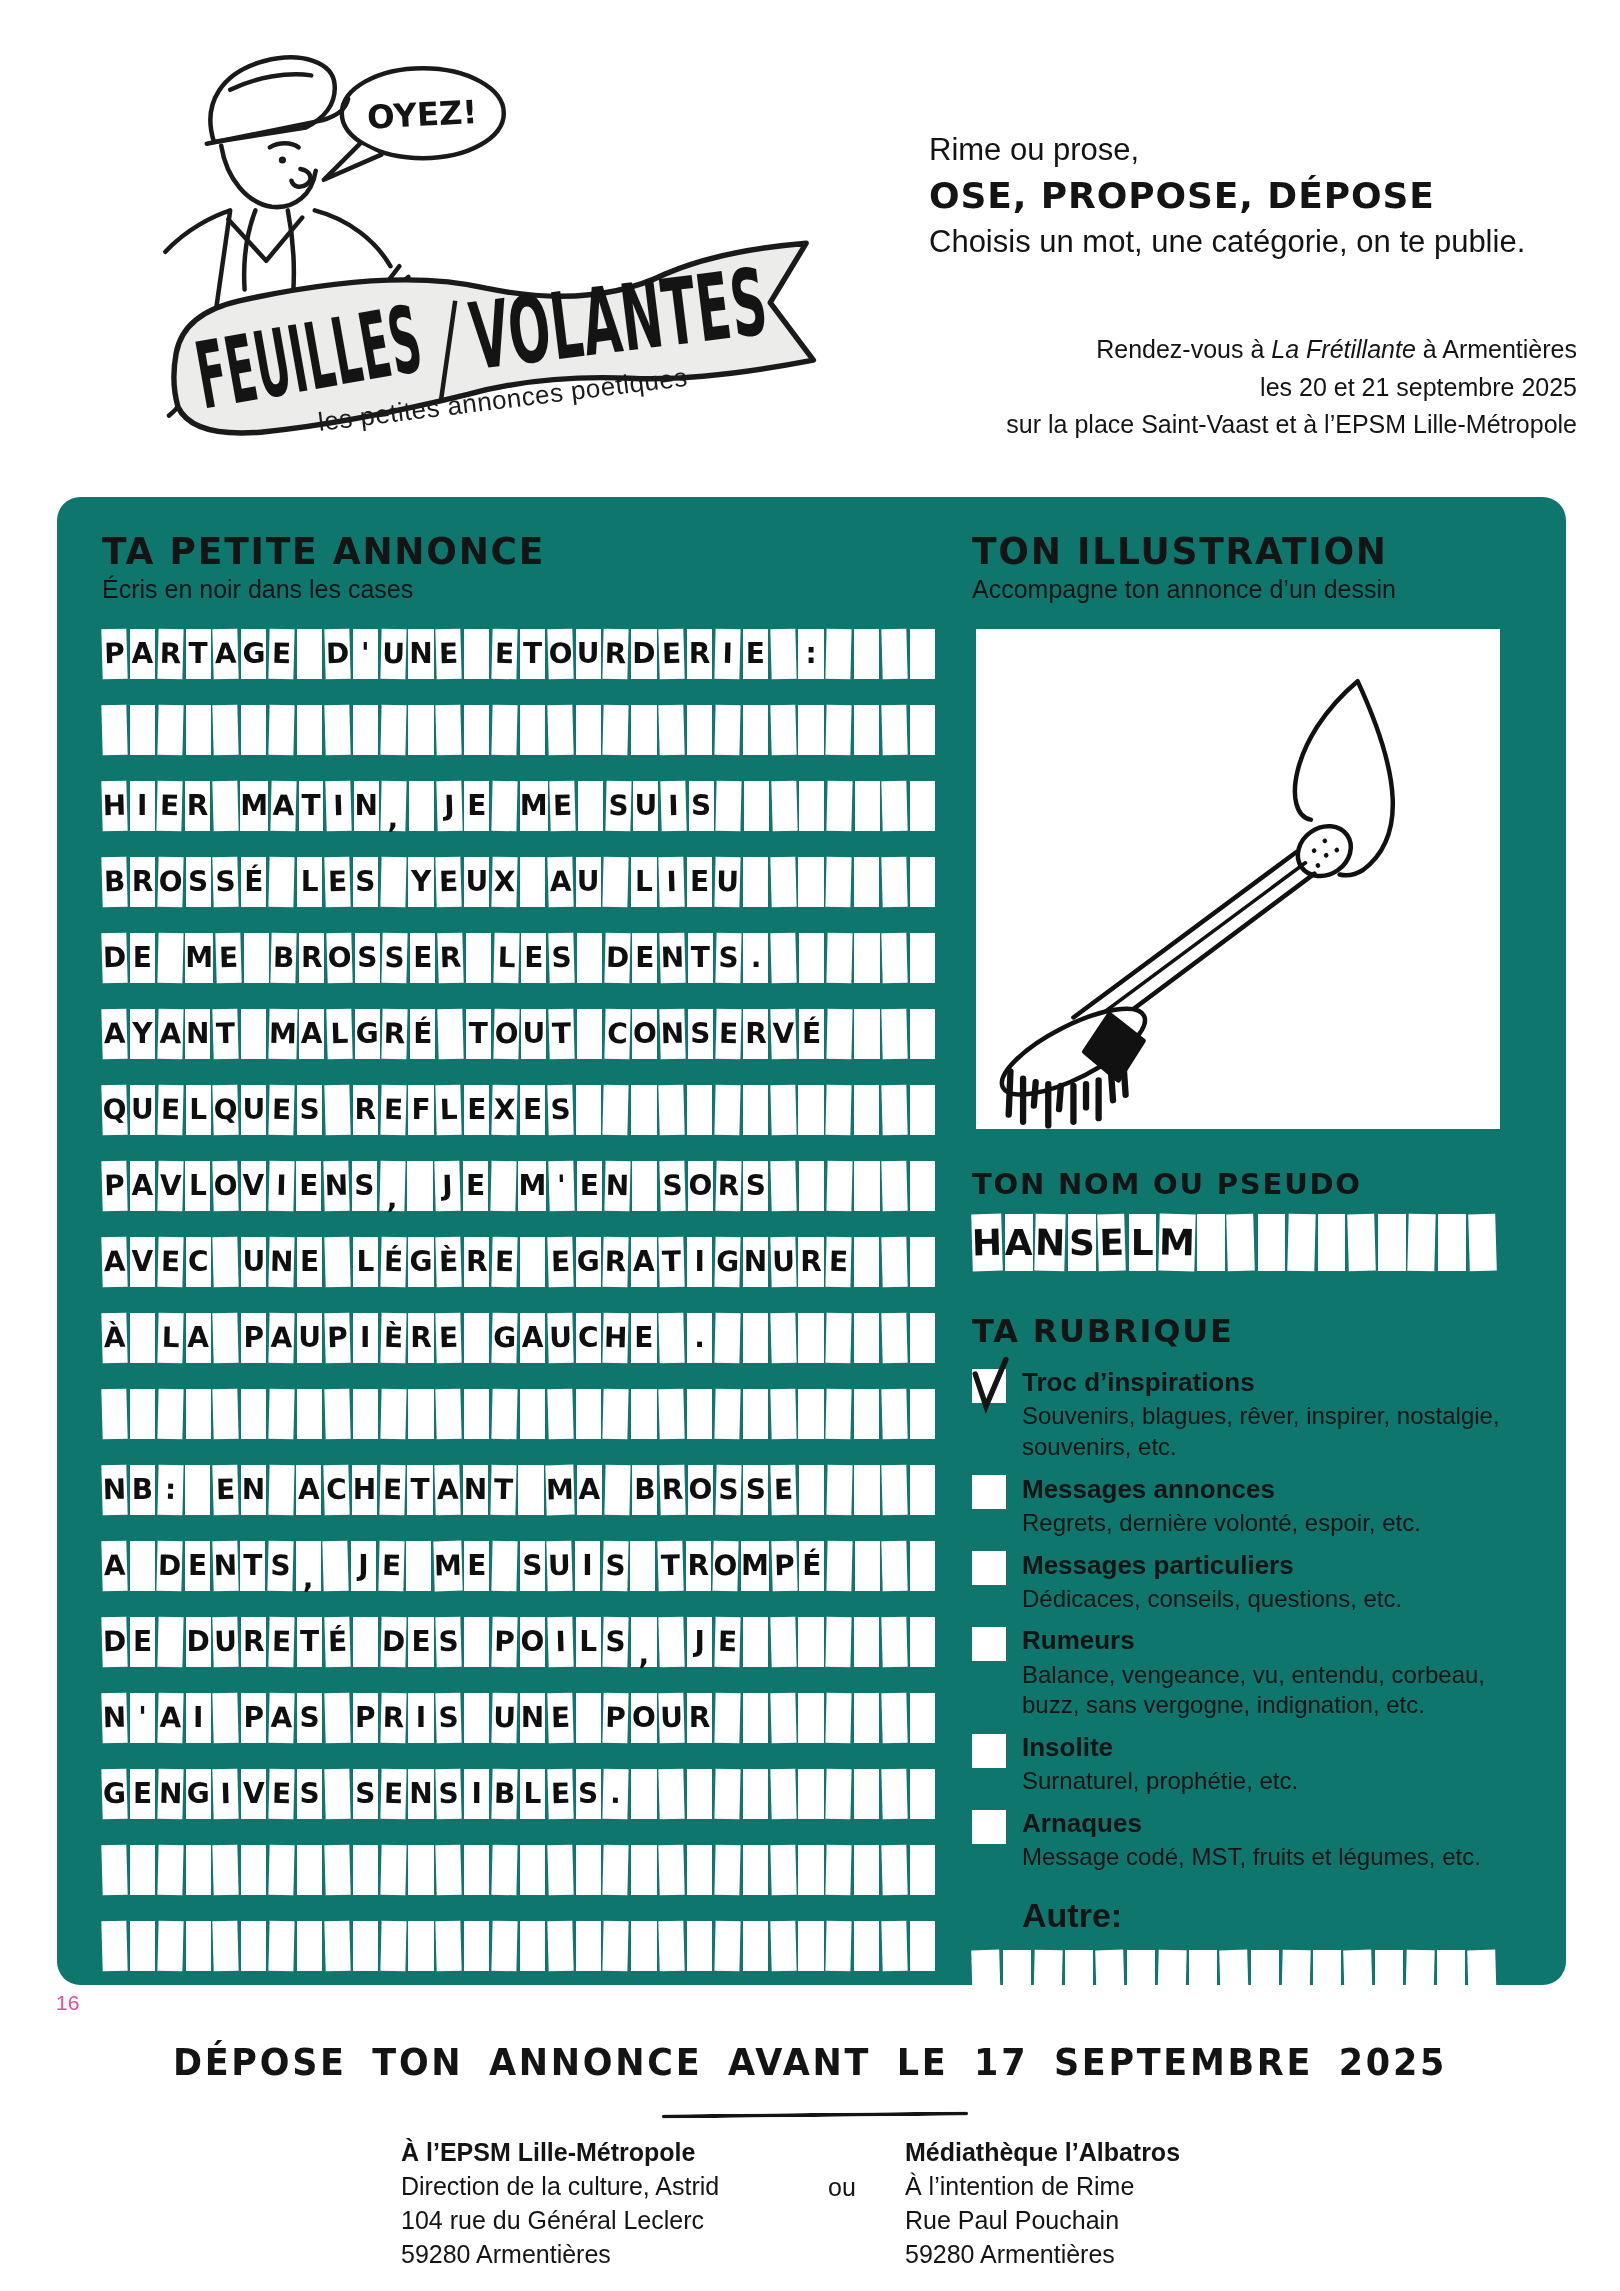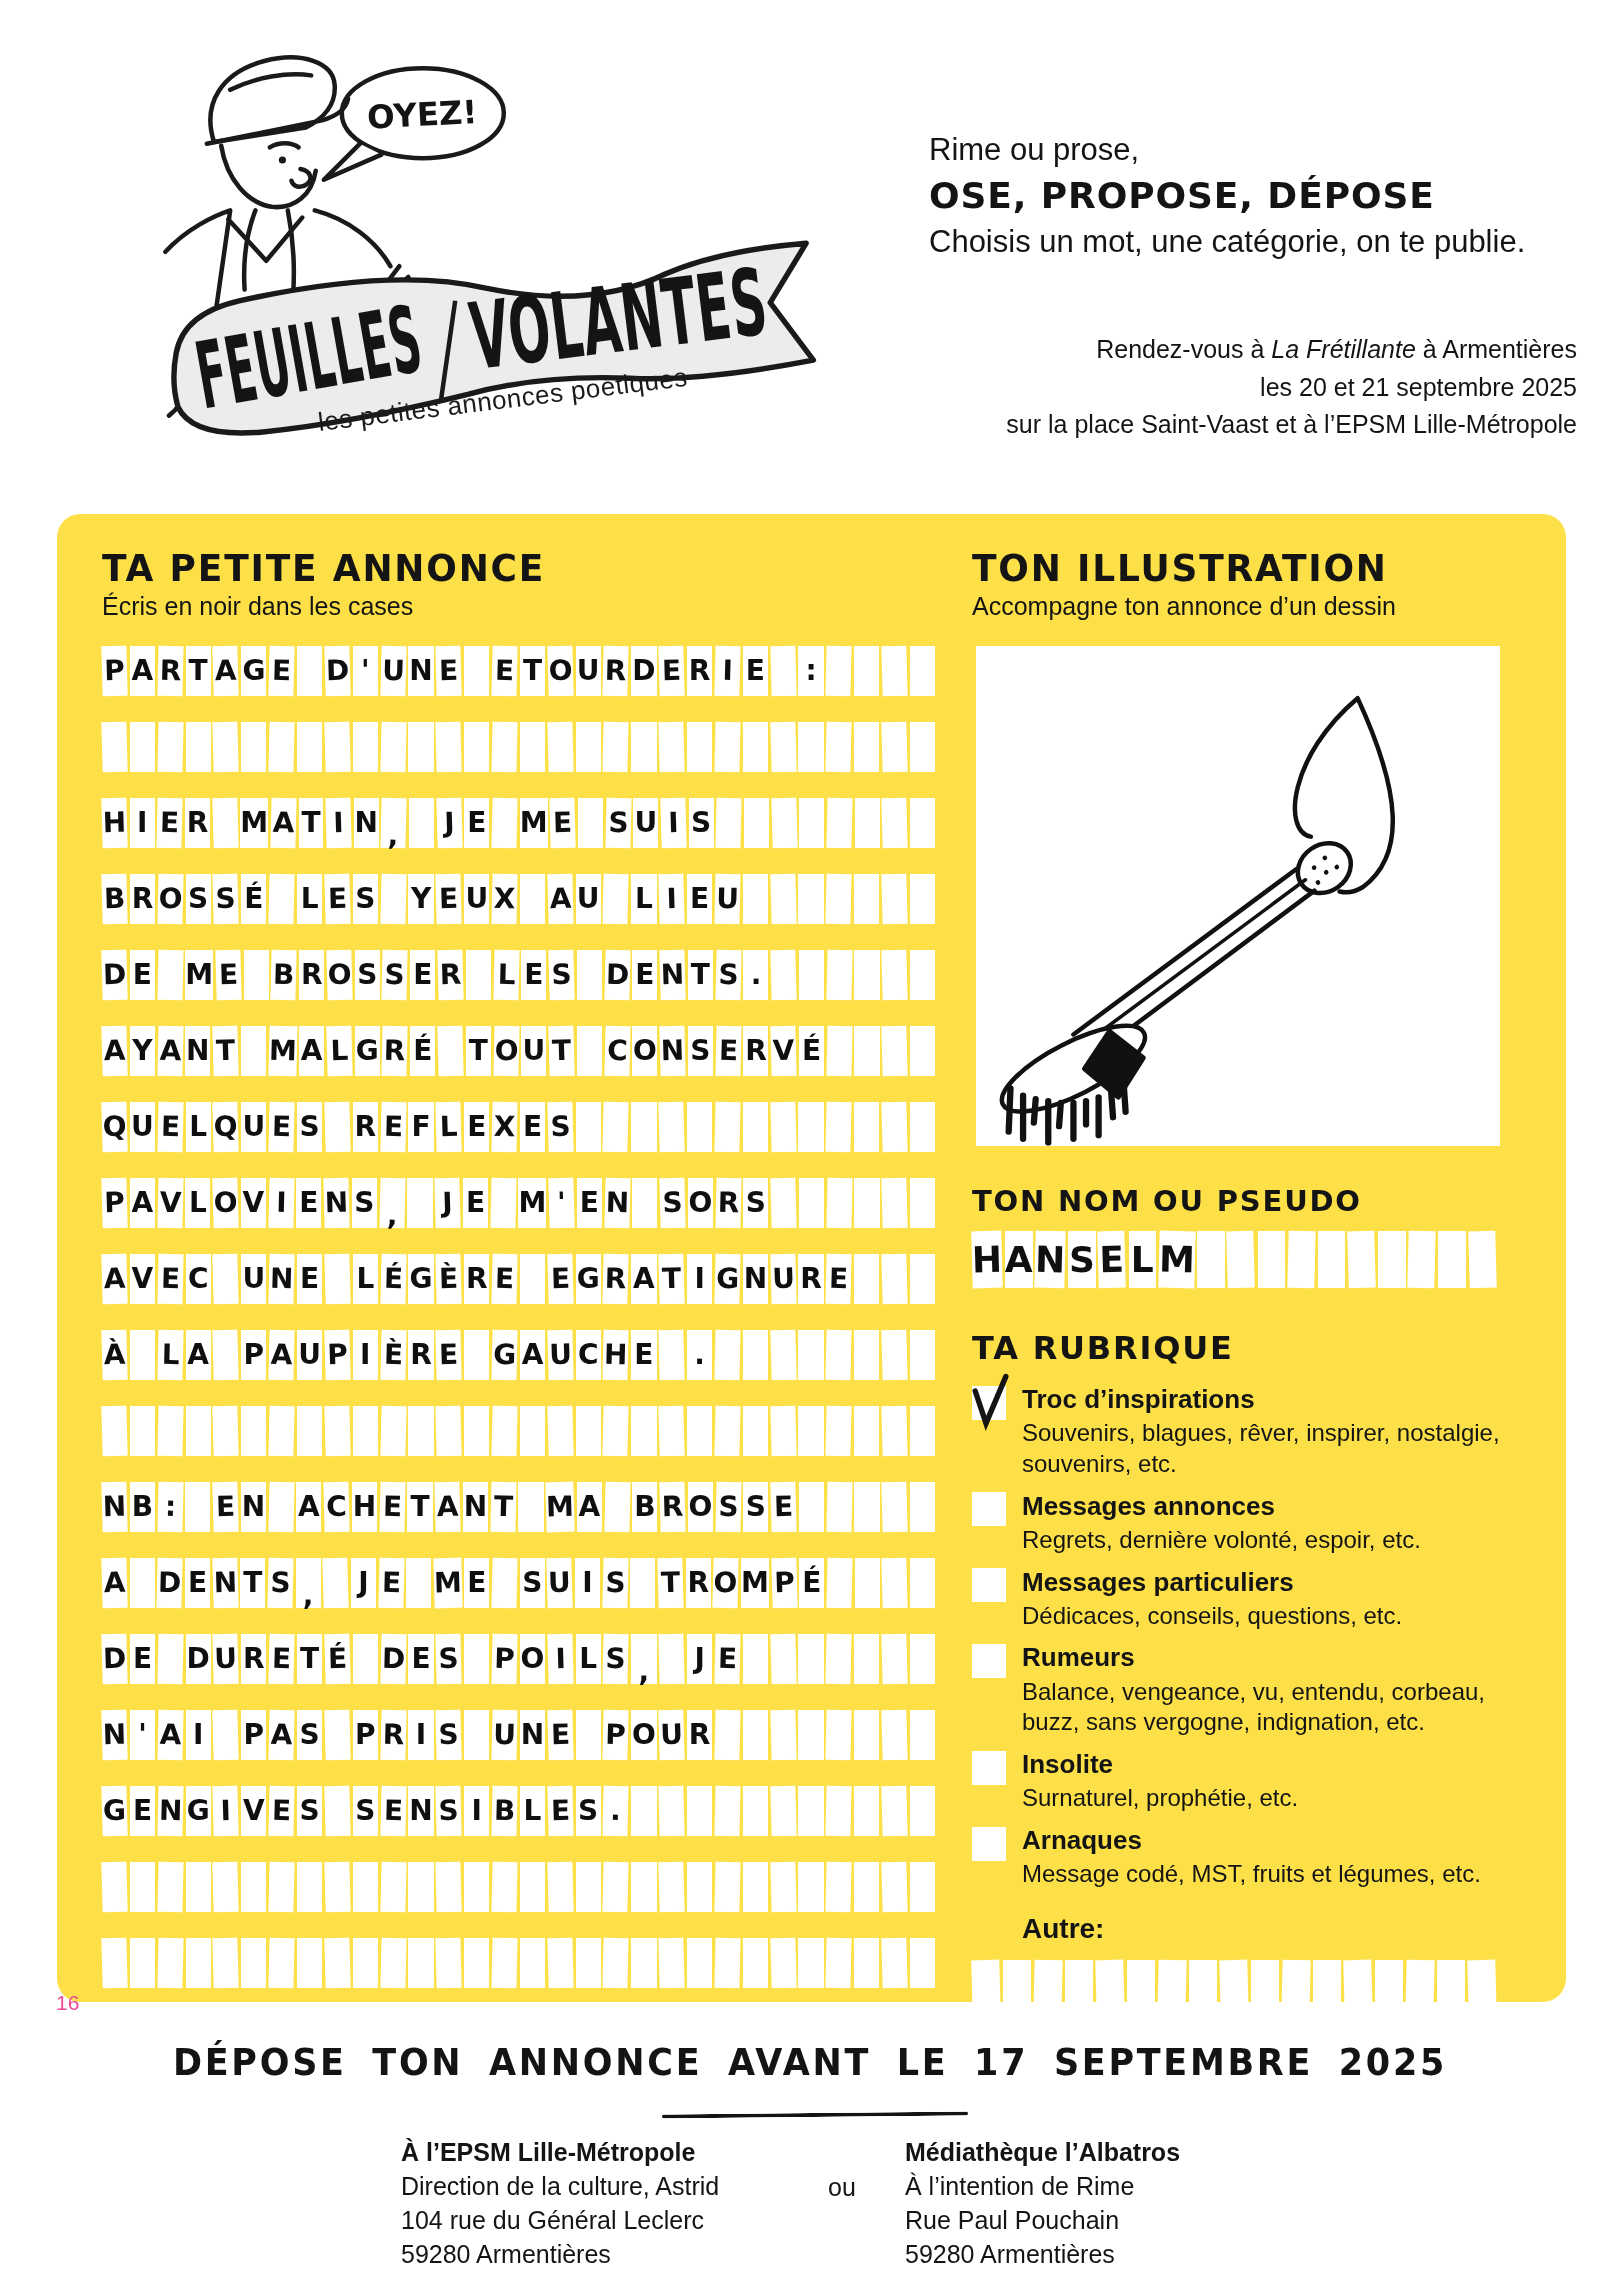--- a/index.html
+++ b/index.html
@@ -19,21 +19,21 @@
     transform:rotate(-7deg);transform-origin:left bottom;letter-spacing:0.5px;
   }
   .intro{position:absolute;left:929px;top:128px;width:648px;}
   .intro-line1,.intro-line3{font-size:31px;line-height:1.45;}
   .intro-line2{font-size:36px;line-height:1.3;letter-spacing:0.9px;}
   .event{position:absolute;left:929px;top:331px;width:648px;font-size:25px;line-height:1.5;text-align:right;}
   .em{font-style:italic;}
   
   .panel{
     position:absolute;left:57px;top:497px;width:1509px;height:1488px;
-    background:#fde047;border-radius:23.4px;margin-top:17px;
+    background:#0f766e;border-radius:23.4px;
   }
   .col-left{position:absolute;left:45px;top:32px;width:833px;}
   .col-right{position:absolute;left:915px;top:32px;width:545px;}
   .sec-title{font-size:36px;margin:0 0 5.4px 0;transform:scaleY(1.06);}
   .sec-sub{font-size:25px;margin:0 0 25px 0;}
   
   .grid-row{display:flex;gap:2.7px;margin-bottom:26px;height:50px;}
   .grid-row:last-child{margin-bottom:0;}
   .cell{
     flex:1 1 0;background:#ffffff;text-align:center;height:50px;line-height:50px;
@@ -47,21 +47,21 @@
   .pseudo-title{margin-top:38px;font-size:29px;}
   .pseudo-grid{display:flex;gap:2.7px;height:57px;margin-top:12.6px;width:524px;}
   .pseudo-grid .cell{height:57px;line-height:57px;font-size:36px;}
   .rub-title{margin-top:41px;font-size:32px;margin-bottom:16px;}
   .rub-item{display:flex;align-items:flex-start;margin-bottom:10px;}
   .rub-check{width:34px;height:34px;background:#ffffff;flex:none;margin-top:2.7px;position:relative;}
   .rub-tick{position:absolute;left:-3.6px;top:-14.4px;overflow:visible;}
   .rub-text{margin-left:16px;width:486px;}
   .rub-label{font-size:26px;font-weight:bold;line-height:1.25;}
   .rub-desc{font-size:24px;line-height:1.28;margin-top:2.7px;}
-  .autre-label{margin-left:50px;margin-top:23.4px;font-size:28px;font-weight:bold;}
+  .autre-label{margin-left:50px;margin-top:23.4px;font-size:34px;font-weight:bold;}
   .autre-grid{display:flex;gap:2.7px;height:57px;margin-top:14.4px;width:524px;}
   .autre-grid .cell{height:57px;}
   
   .deadline{
     position:absolute;left:0;top:2041px;width:1620px;text-align:center;
     font-size:35px;letter-spacing:2.7px;word-spacing:10.8px;transform:scaleY(1.05);
   }
   .deadline-underline{
     position:absolute;left:662px;top:2113px;width:306px;height:0;
     border-bottom:4.5px solid #141414;transform:rotate(-.6deg);border-radius:2.7px;

